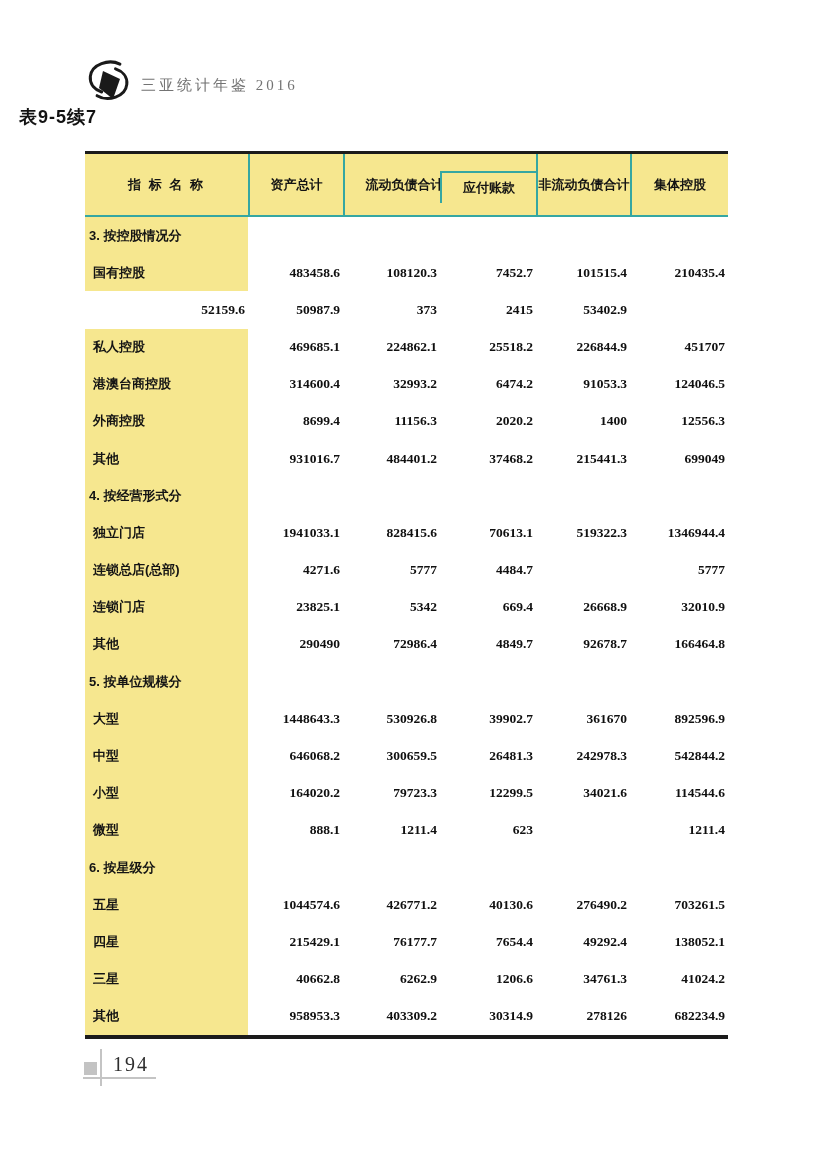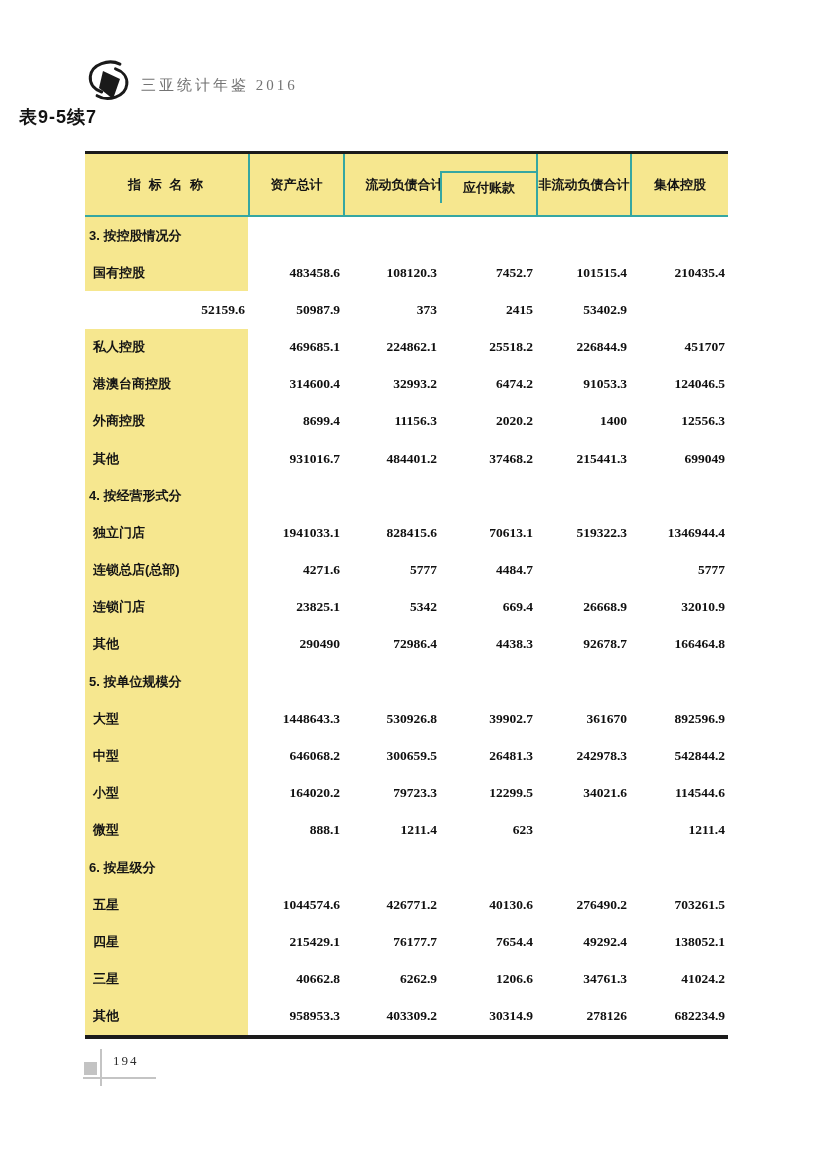--- a/index.html
+++ b/index.html
@@ -62,21 +62,21 @@
     font-family:"Liberation Serif",serif;font-weight:bold;font-size:13.5px;
     color:#101010;
   }
   
   .footer-mark{position:absolute;left:0;top:0;width:813px;height:0;}
   .pm-vline{position:absolute;left:100px;top:1049px;width:1.5px;height:37px;background:#c4c4c4;}
   .pm-hline{position:absolute;left:83px;top:1077px;width:73px;height:1.5px;background:#c4c4c4;}
   .pm-square{position:absolute;left:84px;top:1062px;width:13px;height:13px;background:#c3c3c3;}
   .page-number{
     position:absolute;left:113px;top:1053px;
-    font-family:"Liberation Serif",serif;font-size:13px;color:#2e2e2e;letter-spacing:2px;
+    font-family:"Liberation Serif",serif;font-size:20px;color:#2e2e2e;letter-spacing:2px;
   }
 </style>
 </head>
 <body style="--yellow: #F6E78F; --teal: #35A7A2;">
 
 <div class="logo">
   <svg viewBox="0 0 44 50" width="44" height="50">
     <g fill="none" stroke="#1a1a1a">
       <path d="M 36 8 C 26 1 8 4 5 16 C 3 24 8 30 14 33" stroke-width="3" stroke-linecap="round" transform="rotate(-8 22 22)"></path>
       <path d="M 9 36 C 19 44 37 41 40 29 C 42 21 37 15 31 12" stroke-width="3" stroke-linecap="round" transform="rotate(-8 22 22)"></path>
@@ -183,21 +183,21 @@
     <div class="cell num">23825.1</div>
     <div class="cell num">5342</div>
     <div class="cell num">669.4</div>
     <div class="cell num">26668.9</div>
     <div class="cell num">32010.9</div>
   </div>
       <div class="trow">
     <div class="cell label-cell">其他</div>
     <div class="cell num">290490</div>
     <div class="cell num">72986.4</div>
-    <div class="cell num">4438.3</div>
+    <div class="cell num">4849.7</div>
     <div class="cell num">92678.7</div>
     <div class="cell num">166464.8</div>
   </div>
       <div class="trow">
     <div class="cell label-cell section">5. 按单位规模分</div>
     <div class="cell num"></div>
     <div class="cell num"></div>
     <div class="cell num"></div>
     <div class="cell num"></div>
     <div class="cell num"></div>

